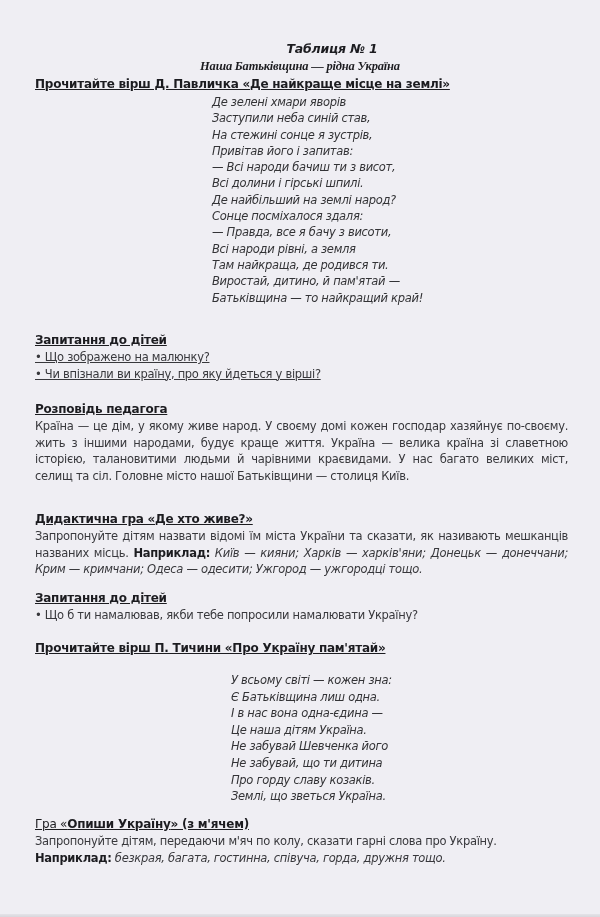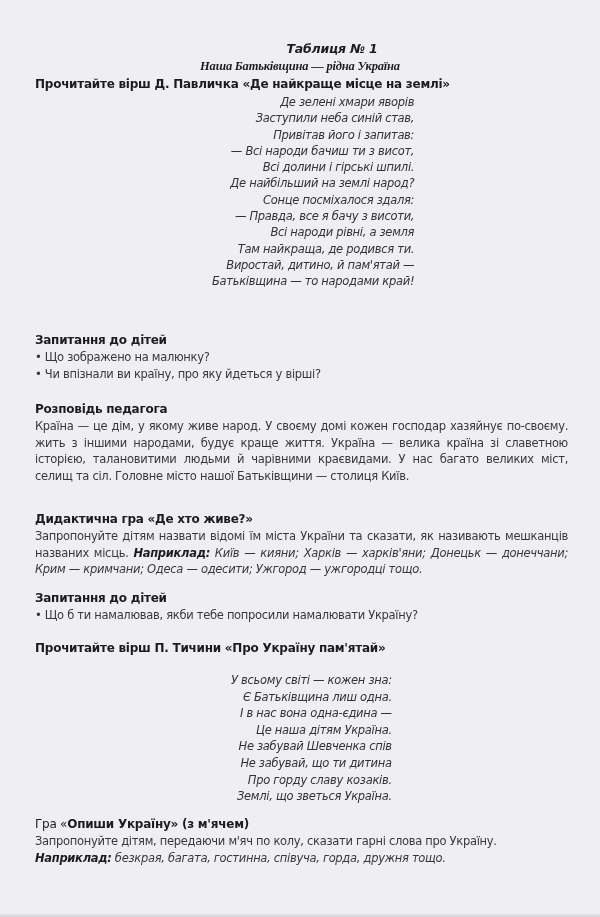--- a/index.html
+++ b/index.html
@@ -11,67 +11,68 @@
       position: relative;
     }
     .page { position: absolute; left: 0; top: 0; width: 600px; height: 917px; }
     .title {
       position: absolute; left: 0; width: 600px; text-align: center;
       font-weight: bold; font-style: italic; font-size: 12.5px; color: #1c1c20;
       letter-spacing: -0.2px;
     }
     .heading {
       position: absolute; left: 35px; font-weight: bold; font-size: 12px; color: #1c1c20;
-      letter-spacing: -0.25px; white-space: nowrap;
+      letter-spacing: -0.25px; white-space: nowrap; text-decoration: underline;
     }
     .poem {
       position: absolute; font-style: italic; font-size: 11.5px; line-height: 16.3px;
       color: #333336; letter-spacing: -0.3px; white-space: nowrap;
     }
-    .poem div { height: 16.3px; text-align: right; }
+    .poem div { height: 16.3px; }
     .text {
       position: absolute; left: 35px; width: 533px; font-size: 11.5px; line-height: 16.6px;
       color: #38383c; letter-spacing: -0.3px;
     }
     .text .line { white-space: nowrap; height: 16.6px; }
     .justify { text-align: justify; text-align-last: justify; white-space: normal !important; }
     .bullet { white-space: nowrap; }
-    b.inl { font-style: italic; font-weight: bold; color: #1c1c20; }
+    b.inl { font-weight: bold; color: #1c1c20; }
     i { font-style: italic; }
     .bottom-shadow {
       position: absolute; left: 0; bottom: 0; width: 600px; height: 3px;
       background: linear-gradient(#e4e3e8, #d8d7dc);
     }
   </style>
 </head>
 <body>
 
 <div class="page">
 
   <div class="title" style="top:41px;padding-left:32px;">Таблиця № 1</div>
   <div class="title" style="top:59px;font-family:Liberation Serif, serif;">Наша Батьківщина — рідна Україна</div>
 
   <div class="heading" style="top:77px;">Прочитайте вірш Д. Павличка «Де найкраще місце на землі»</div>
   <div class="poem" style="left:212px; top:94px;">
     <div>Де зелені хмари яворів</div>
     <div>Заступили неба синій став,</div>
+    <div>На стежині сонце я зустрів,</div>
     <div>Привітав його і запитав:</div>
     <div>— Всі народи бачиш ти з висот,</div>
     <div>Всі долини і гірські шпилі.</div>
     <div>Де найбільший на землі народ?</div>
     <div>Сонце посміхалося здаля:</div>
     <div>— Правда, все я бачу з висоти,</div>
     <div>Всі народи рівні, а земля</div>
     <div>Там найкраща, де родився ти.</div>
     <div>Виростай, дитино, й пам'ятай —</div>
-    <div>Батьківщина — то народами край!</div>
+    <div>Батьківщина — то найкращий край!</div>
   </div>
 
   <div class="heading" style="top:333px;">Запитання до дітей</div>
-  <div class="text" style="top:349px;">
+  <div class="text" style="top:349px;text-decoration:underline;">
     <div class="line bullet">• Що зображено на малюнку?</div>
     <div class="line bullet">• Чи впізнали ви країну, про яку йдеться у вірші?</div>
   </div>
 
   <div class="heading" style="top:402px;">Розповідь педагога</div>
   <div class="text" style="top:418px;">
     <div class="line justify">Країна — це дім, у якому живе народ. У своєму домі кожен господар хазяйнує по-своєму.</div>
     <div class="line justify">жить з іншими народами, будує краще життя. Україна — велика країна зі славетною</div>
     <div class="line justify">історією, талановитими людьми й чарівними краєвидами. У нас багато великих міст,</div>
     <div class="line">селищ та сіл. Головне місто нашої Батьківщини — столиця Київ.</div>
@@ -88,21 +89,21 @@
   <div class="text" style="top:607px;">
     <div class="line bullet">• Що б ти намалював, якби тебе попросили намалювати Україну?</div>
   </div>
 
   <div class="heading" style="top:641px;">Прочитайте вірш П. Тичини «Про Україну пам'ятай»</div>
   <div class="poem" style="left:231px; top:672px; line-height:16.6px;">
     <div style="height:16.6px">У всьому світі — кожен зна:</div>
     <div style="height:16.6px">Є Батьківщина лиш одна.</div>
     <div style="height:16.6px">І в нас вона одна-єдина —</div>
     <div style="height:16.6px">Це наша дітям Україна.</div>
-    <div style="height:16.6px">Не забувай Шевченка спів</div>
+    <div style="height:16.6px">Не забувай Шевченка його</div>
     <div style="height:16.6px">Не забувай, що ти дитина</div>
     <div style="height:16.6px">Про горду славу козаків.</div>
     <div style="height:16.6px">Землі, що зветься Україна.</div>
   </div>
 
   <div class="heading" style="top:817px; font-weight:normal;"><span>Гра «</span><b>Опиши Україну</b><span style="font-weight:bold">» (з м'ячем)</span></div>
   <div class="text" style="top:833px;">
     <div class="line">Запропонуйте дітям, передаючи м'яч по колу, сказати гарні слова про Україну.</div>
     <div class="line"><b class="inl">Наприклад:</b><i> безкрая, багата, гостинна, співуча, горда, дружня тощо.</i></div>
   </div>

